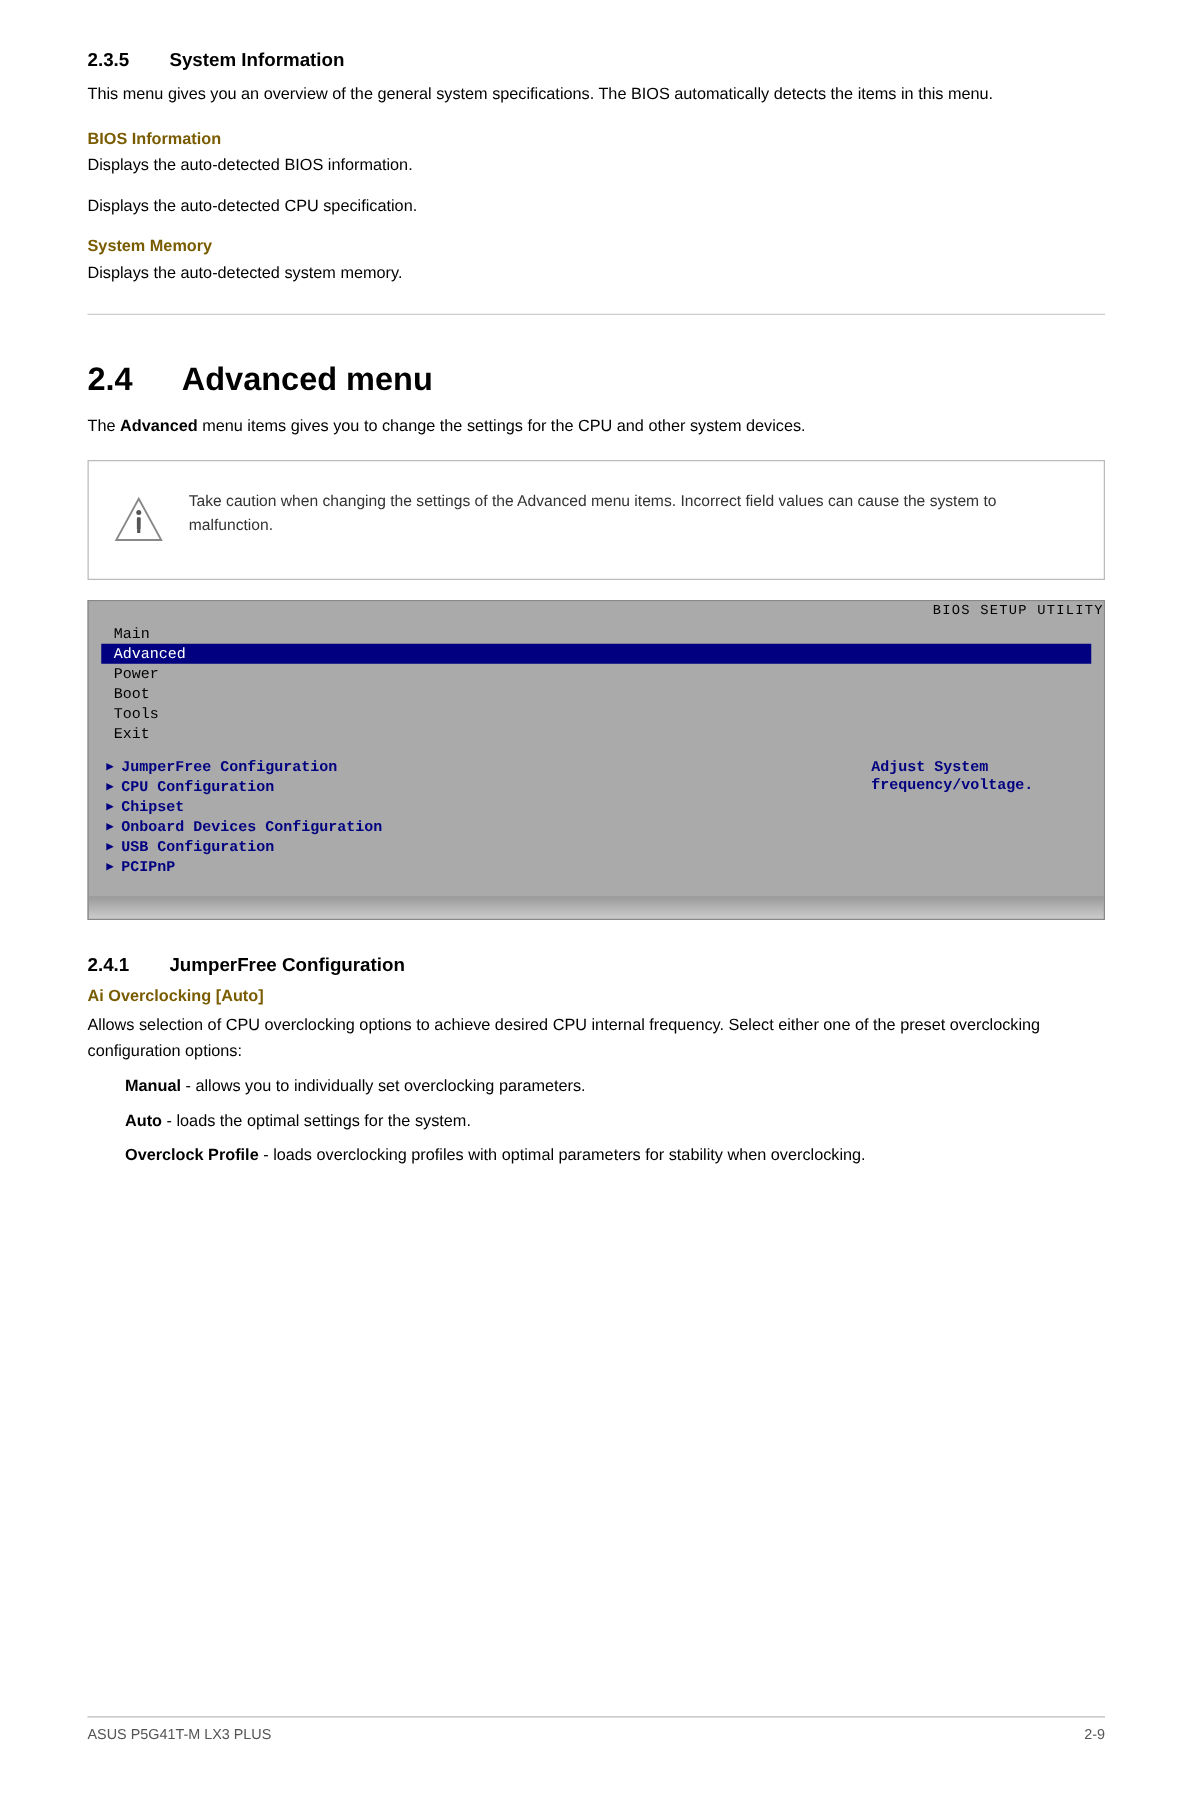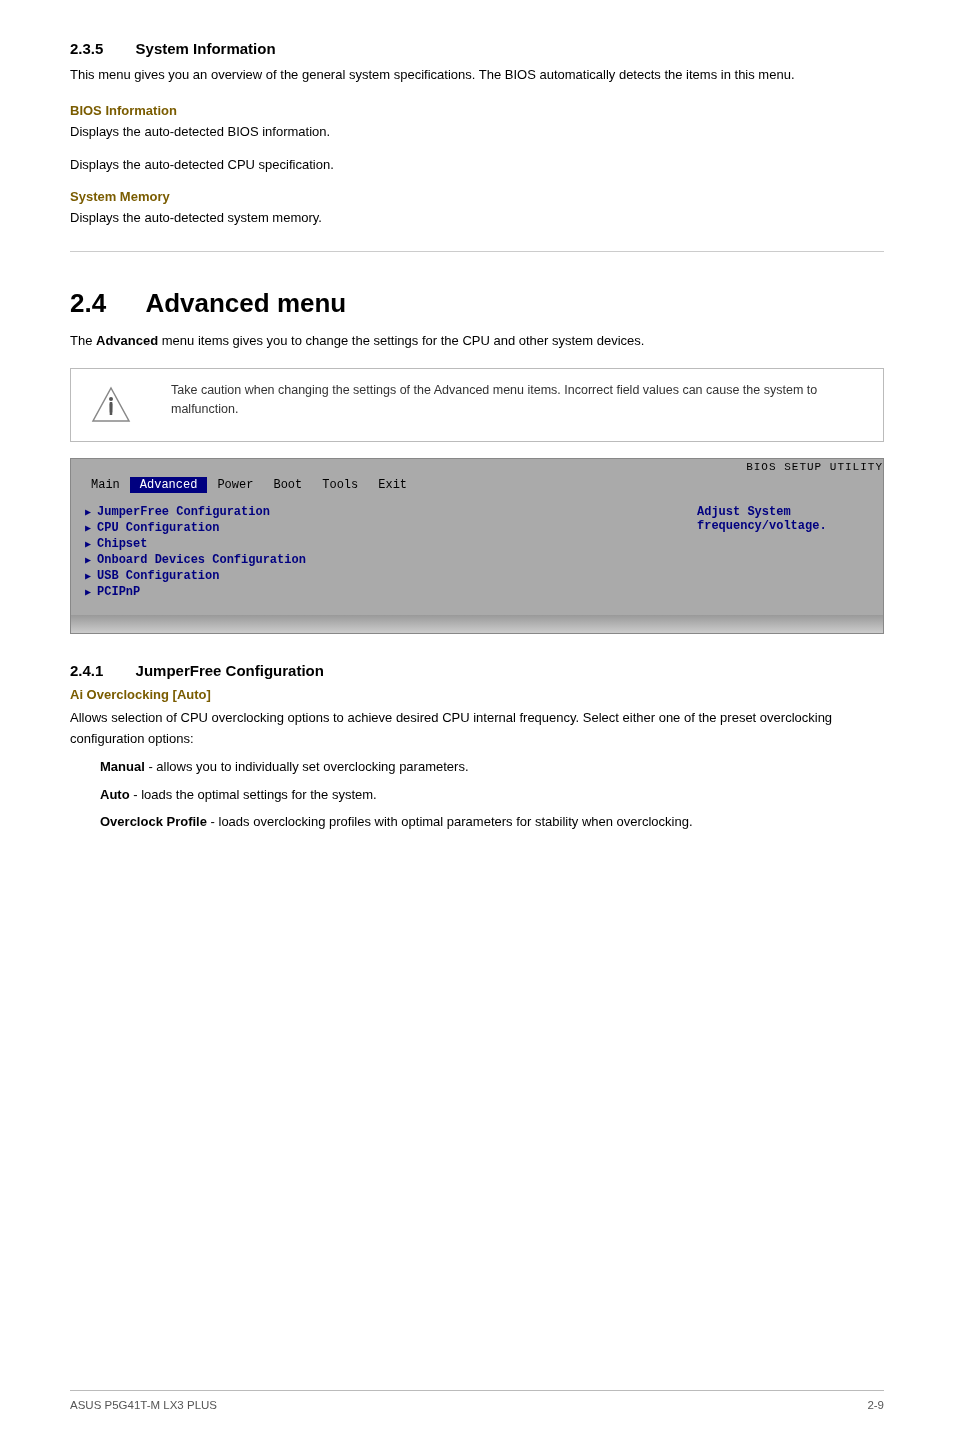--- a/index.html
+++ b/index.html
@@ -51,24 +51,23 @@
       font-size: 13px;
       line-height: 1.6;
       margin-bottom: 16px;
     }
 
     
     .warning-box {
       display: flex;
       align-items: flex-start;
       border: 1px solid #bbb;
-      padding: 12px 16px;
+      padding: 23px 16px;
       margin-bottom: 16px;
       background: #fff;
-      gap: 20px;
     }
     .warning-icon {
       min-width: 48px;
       width: 48px;
       height: 48px;
       margin-right: 16px;
       display: flex;
       align-items: center;
       justify-content: center;
     }
@@ -95,21 +94,21 @@
       background: #aaa;
       color: #000;
       text-align: right;
       font-size: 11px;
       padding: 2px 0;
       letter-spacing: 1px;
     }
     .bios-menu-bar {
       background: #aaa;
       display: flex;
-      flex-direction: row;
+      flex-direction: column;
       padding: 2px 10px;
       gap: 0;
     }
     .bios-menu-item {
       padding: 1px 10px;
       font-size: 12px;
       color: #000;
       font-family: 'Courier New', monospace;
     }
     .bios-menu-item.active {
@@ -177,21 +176,21 @@
       font-size: 13px;
       line-height: 1.5;
     }
     .option-label {
       font-weight: bold;
     }
 
     
     .footer {
       position: absolute;
-      bottom: 27px;
+      bottom: 44px;
       left: 70px;
       right: 70px;
       border-top: 1px solid #bbb;
       padding-top: 8px;
       display: flex;
       justify-content: space-between;
       font-size: 11.5px;
       color: #555;
     }
 

